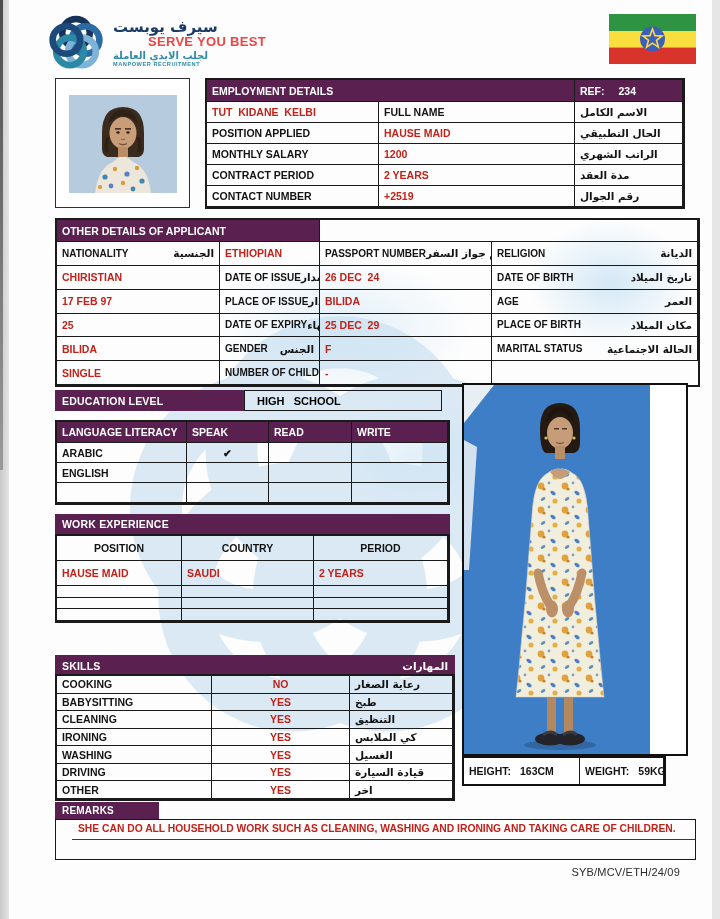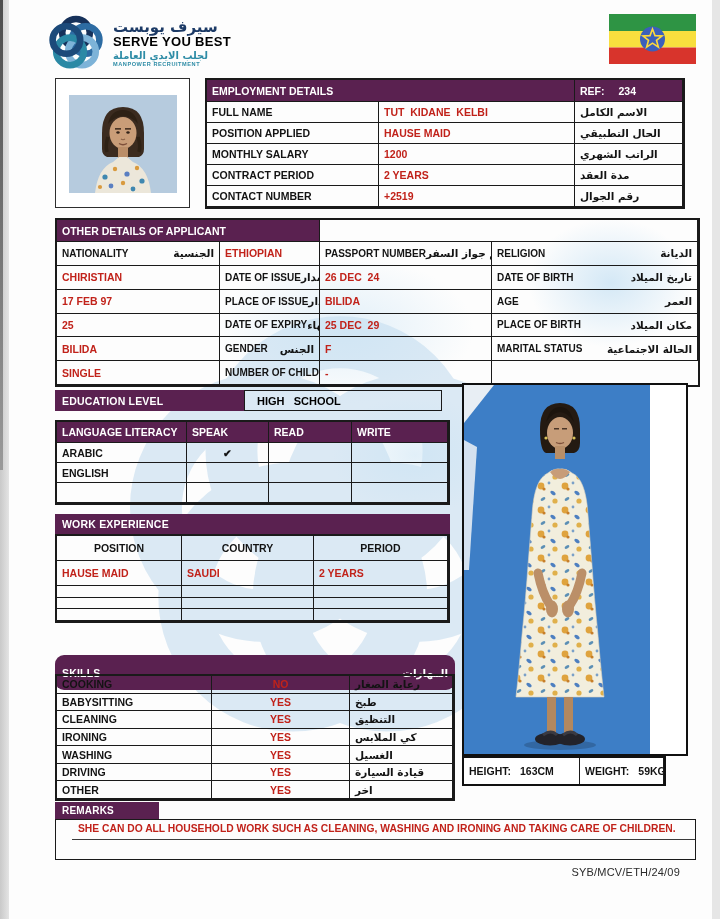--- a/index.html
+++ b/index.html
@@ -22,21 +22,21 @@
         background:radial-gradient(ellipse at center, rgba(198,226,244,.5), rgba(198,226,244,0) 70%); }
   .p3 { left:330px; top:395px; width:170px; height:120px;
         background:radial-gradient(ellipse at center, rgba(198,226,244,.5), rgba(198,226,244,0) 70%); }
 
   .abs { position:absolute; z-index:2; }
 
   
   #logo { left:46px; top:13px; display:flex; align-items:center; gap:7px; }
   .logo-txt { display:flex; flex-direction:column; line-height:1.12; }
   .logo-ar  { font-size:15px; font-weight:bold; color:#1c3a66; font-family:"DejaVu Sans","Liberation Sans",sans-serif; }
-  .logo-en  { font-size:13px; font-weight:bold; color:#000000; letter-spacing:.3px; }
+  .logo-en  { font-size:13px; font-weight:bold; color:#ef4444; letter-spacing:.3px;margin-left:35px; }
   .logo-ar2 { font-size:10px; font-weight:bold; color:#2e8ca6; font-family:"DejaVu Sans","Liberation Sans",sans-serif; }
   .logo-sub { font-size:5.6px; font-weight:bold; color:#2e8ca6; letter-spacing:.55px; }
 
   #flag { left:609px; top:14px; width:87px; height:50px; }
 
   
   .tbl { position:absolute; display:grid; border:2px solid #1a1a1a; z-index:2; }
   .cell { display:flex; align-items:center; padding:0 5px; border-right:1.5px solid #1a1a1a;
           border-bottom:1.5px solid #1a1a1a; font-size:10.5px; font-weight:bold; color:#131313;
           overflow:hidden; white-space:pre; background:transparent; }
@@ -61,21 +61,21 @@
   #hw    { left:462px; top:756px; width:204px; height:30px; grid-template-columns:116px 1fr;
            border:2px solid #111; background:#fff; }
   #hw .cell { gap:9px; font-size:10.5px; border-bottom:none; }
 
   .bar { position:absolute; z-index:2; display:flex; align-items:center; padding:0 7px;
          font-size:10.5px; font-weight:bold; letter-spacing:.2px; }
   #edu-bar     { left:55px; top:390px; width:189px; height:21px; }
   #edu-box     { left:244px; top:390px; width:198px; height:21px; border:1.5px solid #1a1a1a;
                  display:flex; align-items:center; padding-left:12px; font-size:11px; font-weight:bold; white-space:pre; }
   #work-bar    { left:55px; top:514px; width:395px; height:20px; }
-  #skills-bar  { left:55px; top:655px; width:400px; height:35px; justify-content:space-between;border-radius:9px; }
+  #skills-bar  { left:55px; top:655px; width:400px; height:21px; justify-content:space-between; }
   #remarks-bar { left:55px; top:802px; width:104px; height:17px; font-size:10px; }
 
   #remarks-box { left:55px; top:819px; width:641px; height:41px; border:1.5px solid #1a1a1a; }
   .remark-line { height:20px; border-bottom:1.3px solid #3b3b3b; color:#c1221a; font-weight:bold;
                  font-size:10.3px; padding:3px 6px; white-space:nowrap;margin-left:16px; }
 
   #photo1 { left:55px; top:78px; width:135px; height:130px; background:#fff;
             border:1.5px solid #2e2e2e; display:flex; align-items:flex-start; justify-content:center; }
   #photo1 svg { margin-top:16px; }
   #photo2 { left:462px; top:383px; width:226px; height:373px; border:2px solid #101010; background:#fff; }
@@ -159,22 +159,22 @@
       </g>
     </svg>
   </div>
 
   <div id="emp" class="tbl">
     <div class="cell purple" style="grid-column:1/3">EMPLOYMENT DETAILS</div>
     <div class="cell purple" style="gap:14px">
       <span>REF:</span>
       <span>234</span>
     </div>
+    <div class="cell val">TUT  KIDANE  KELBI</div>
     <div class="cell">FULL NAME</div>
-    <div class="cell val">TUT  KIDANE  KELBI</div>
     <div class="cell ar-cell">الاسم الكامل</div>
     <div class="cell">POSITION APPLIED</div>
     <div class="cell val">HAUSE MAID</div>
     <div class="cell ar-cell">الحال التطبيقي</div>
     <div class="cell">MONTHLY SALARY</div>
     <div class="cell val">1200</div>
     <div class="cell ar-cell">الراتب الشهري</div>
     <div class="cell">CONTRACT PERIOD</div>
     <div class="cell val">2 YEARS</div>
     <div class="cell ar-cell">مدة العقد</div>

